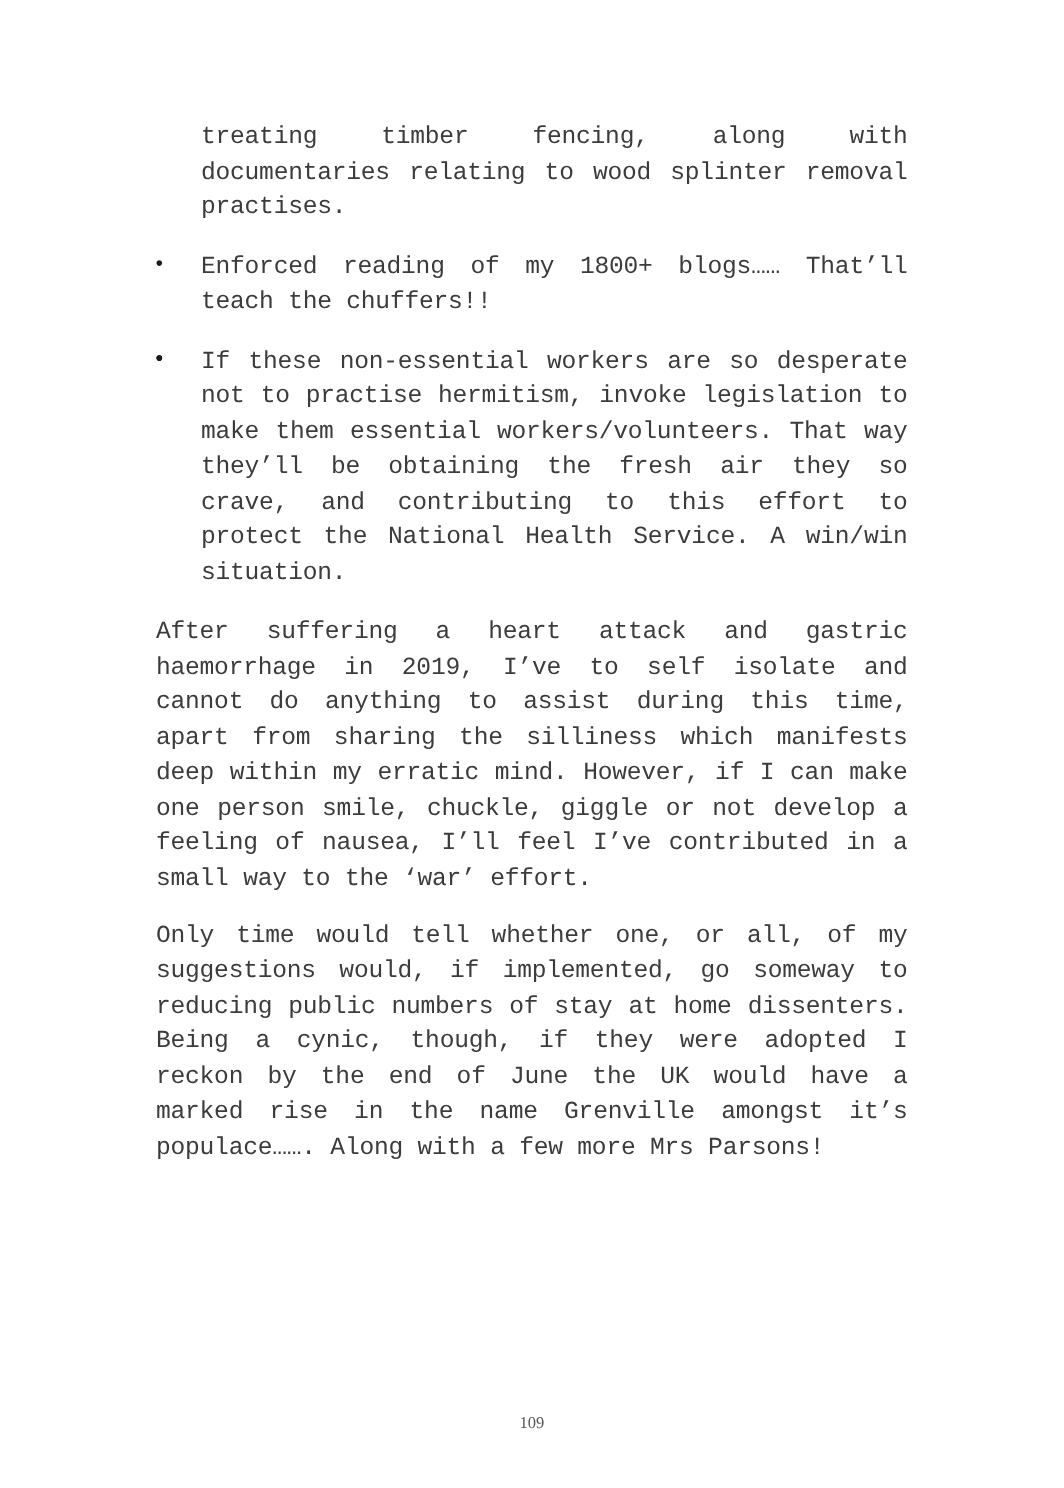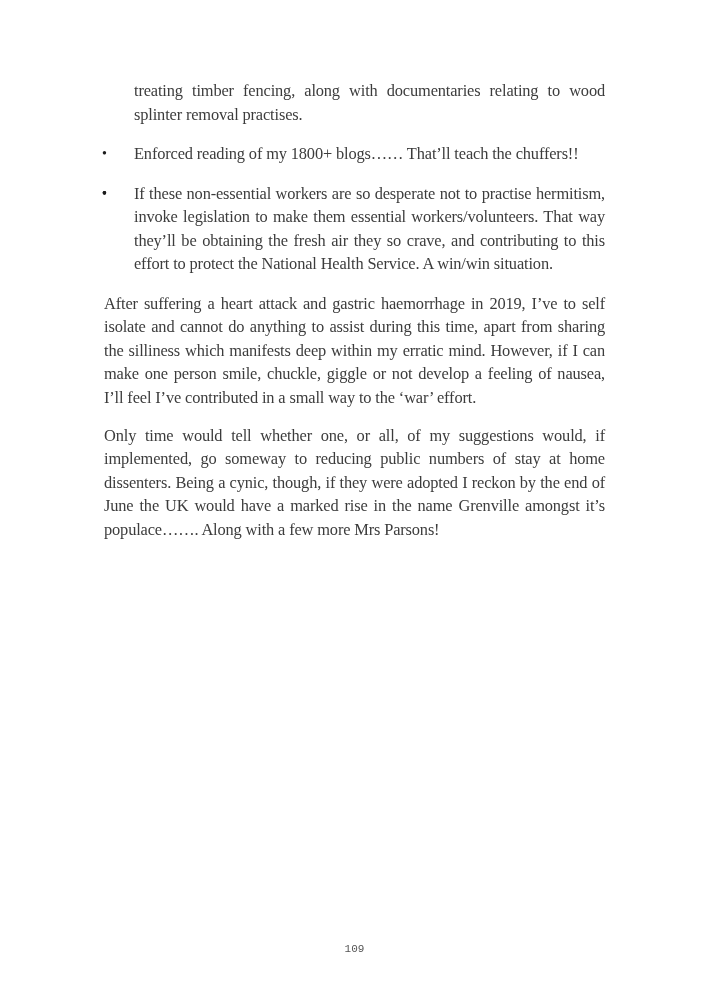--- a/index.html
+++ b/index.html
@@ -11,21 +11,21 @@
       width: 709px;
       height: 992px;
       position: relative;
       overflow: hidden;
     }
     .page {
       position: absolute;
       left: 104px;
       top: 79px;
       width: 501px;
-      font-family: Liberation Serif, serif;
+      font-family: Liberation Mono, monospace;
       font-size: 16.4px;
       line-height: 23.5px;
       color: #3c3c3c;
       letter-spacing: -0.15px;
     }
     .para {
       margin: 0 0 14.5px 0;
       text-align: justify;
     }
     .bullet-list {
@@ -48,21 +48,21 @@
       top: 0;
       font-size: 14px;
       color: #1a1a1a;
     }
     .page-number {
       position: absolute;
       left: 0;
       width: 709px;
       top: 943px;
       text-align: center;
-      font-family: Liberation Mono, monospace;
+      font-family: Liberation Serif, serif;
       font-size: 11px;
       color: #555555;
     }
   </style>
 </head>
 <body>
 
 <div class="page">
   <ul class="bullet-list">
     <li class="bullet-item continuation">

